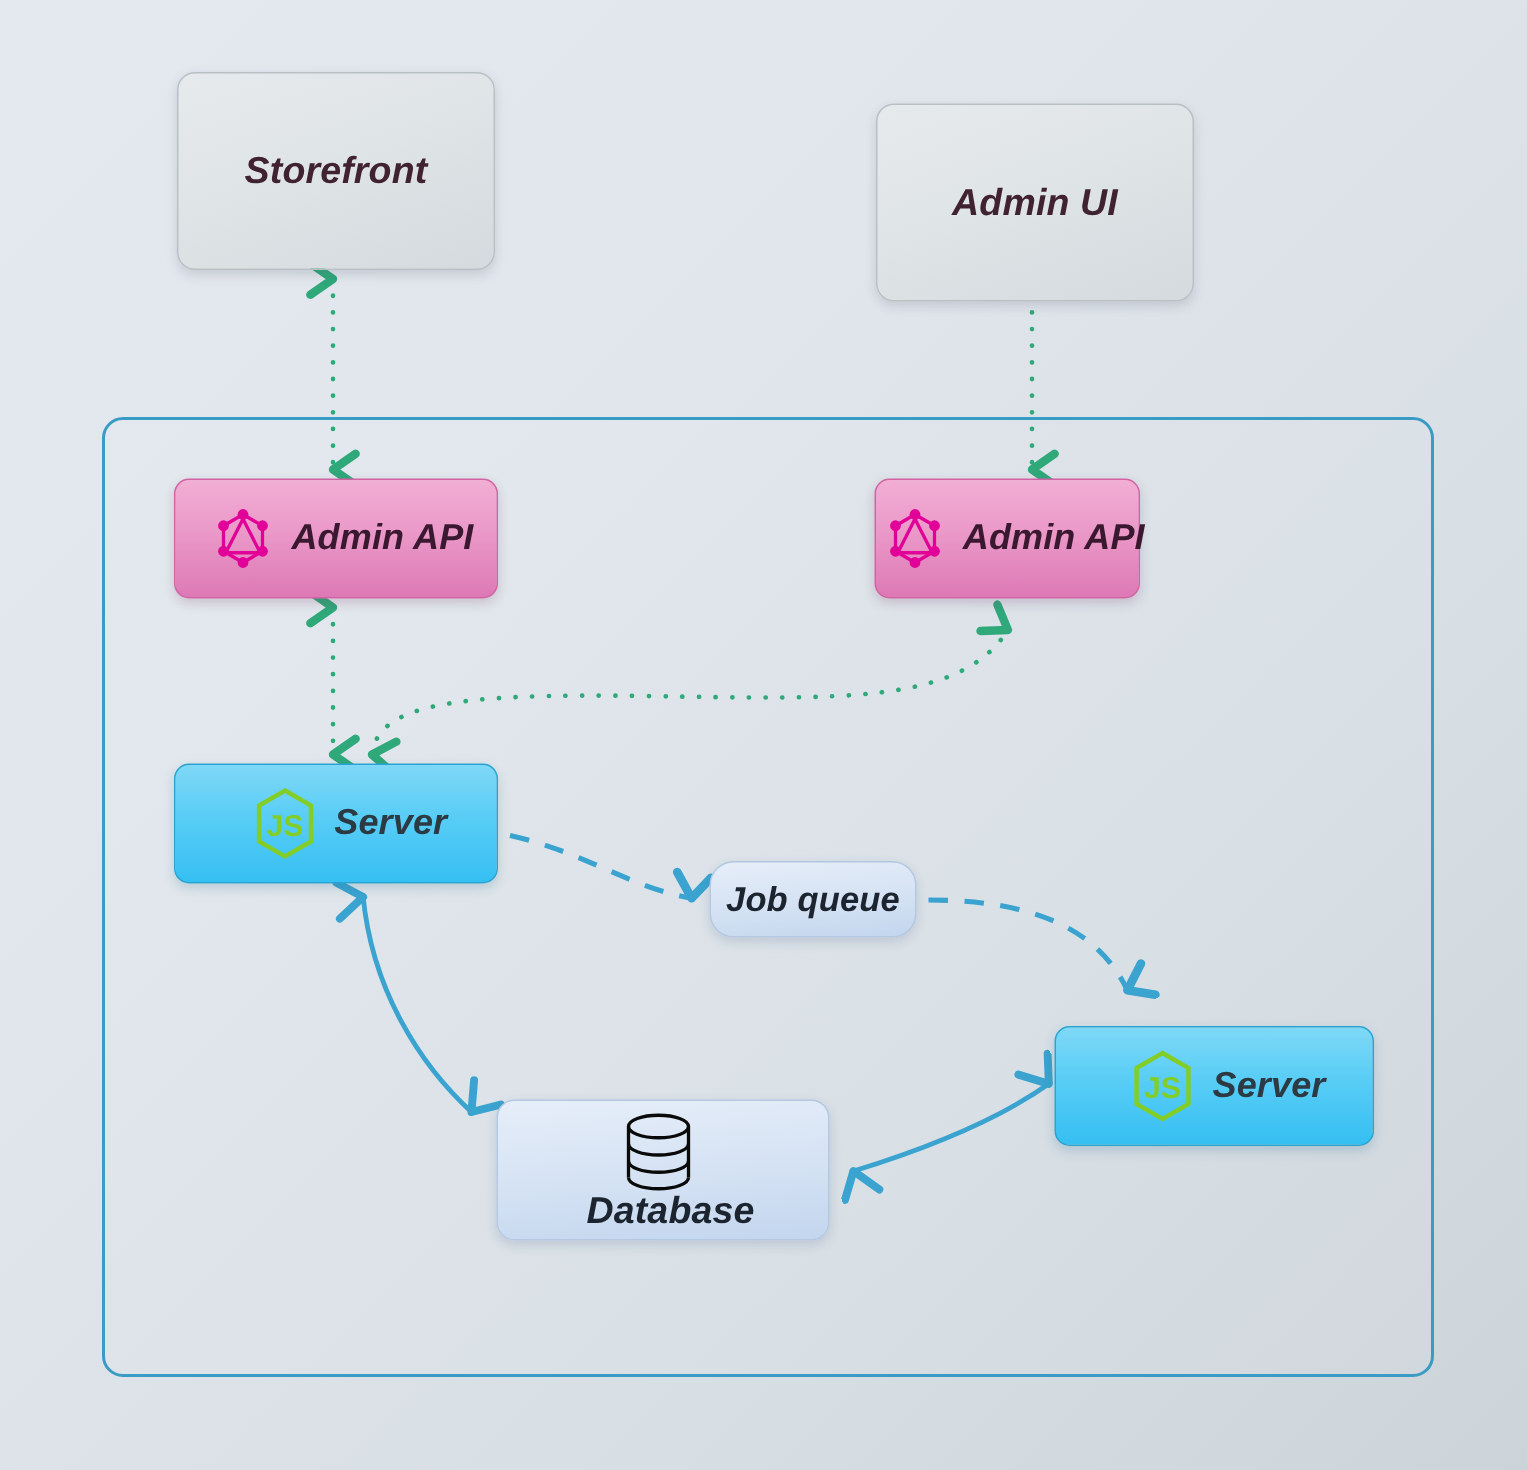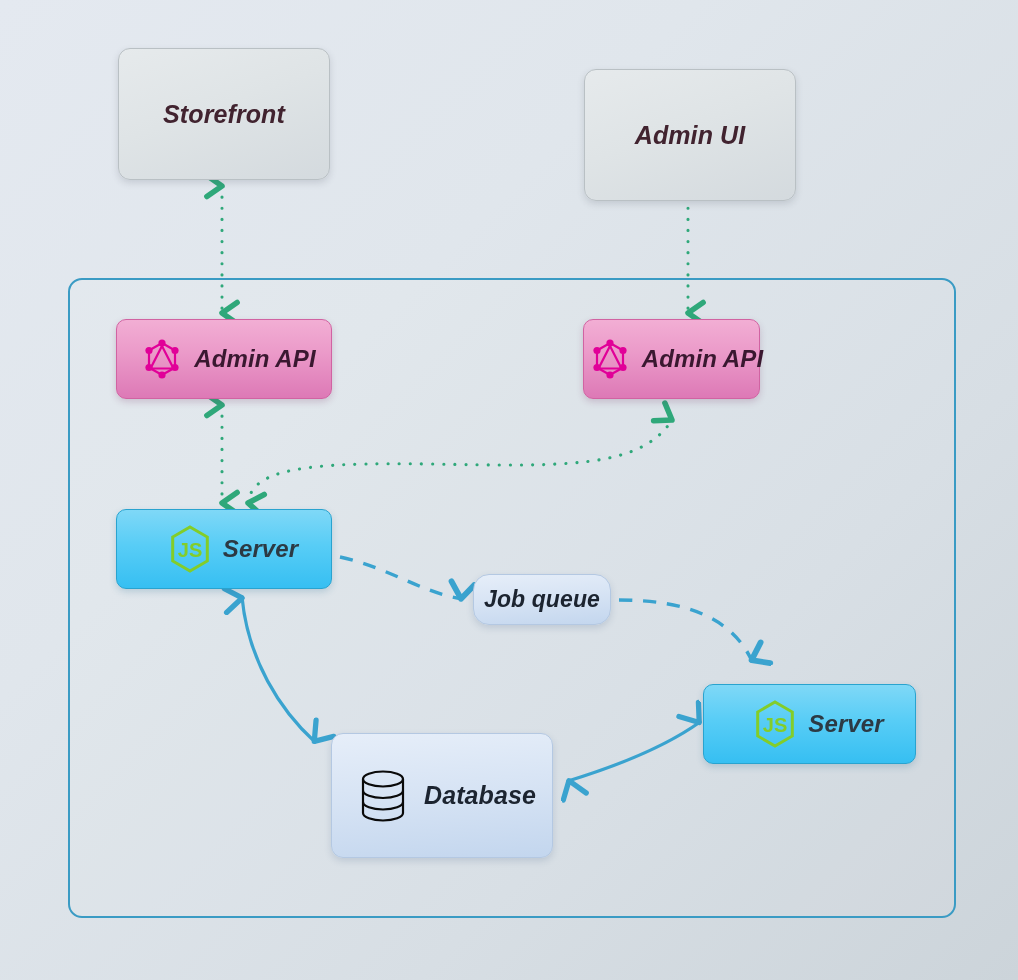--- a/index.html
+++ b/index.html
@@ -197,21 +197,21 @@
   <div class="node service" id="n-worker" style="left: 703px; top: 684px; width: 213px; height: 80px;">
     <span class="icon nodejs">
       <svg viewBox="0 0 46 50" width="46" height="50" aria-hidden="true">
         <path d="M23 3 L40.3 13 L40.3 37 L23 47 L5.7 37 L5.7 13 Z" fill="none" stroke="#83cd29" stroke-width="3"></path>
         <text x="23" y="33" text-anchor="middle" font-family="'Liberation Sans', sans-serif" font-size="20" font-weight="bold" fill="#83cd29">JS</text>
       </svg>
     </span>
     <span class="label">Server</span>
   </div>
 
-  <div class="node pale db" id="n-database" style="left: 331px; top: 733px; width: 222px; height: 125px;">
+  <div class="node pale db" id="n-database" style="left: 331px; top: 733px; width: 222px; height: 94px; flex-direction: column;">
     <span class="icon dbcyl">
       <svg viewBox="0 0 50 56" width="50" height="56" aria-hidden="true">
         <g fill="none" stroke="#0a0a0a" stroke-width="2.2">
           <ellipse cx="25" cy="11" rx="20" ry="7.5"></ellipse>
           <path d="M5 11 L5 45"></path>
           <path d="M45 11 L45 45"></path>
           <path d="M5 45 C5 49.2 14 52.5 25 52.5 C36 52.5 45 49.2 45 45"></path>
           <path d="M5 22.5 C5 26.7 14 30 25 30 C36 30 45 26.7 45 22.5"></path>
           <path d="M5 34 C5 38.2 14 41.5 25 41.5 C36 41.5 45 38.2 45 34"></path>
         </g>

